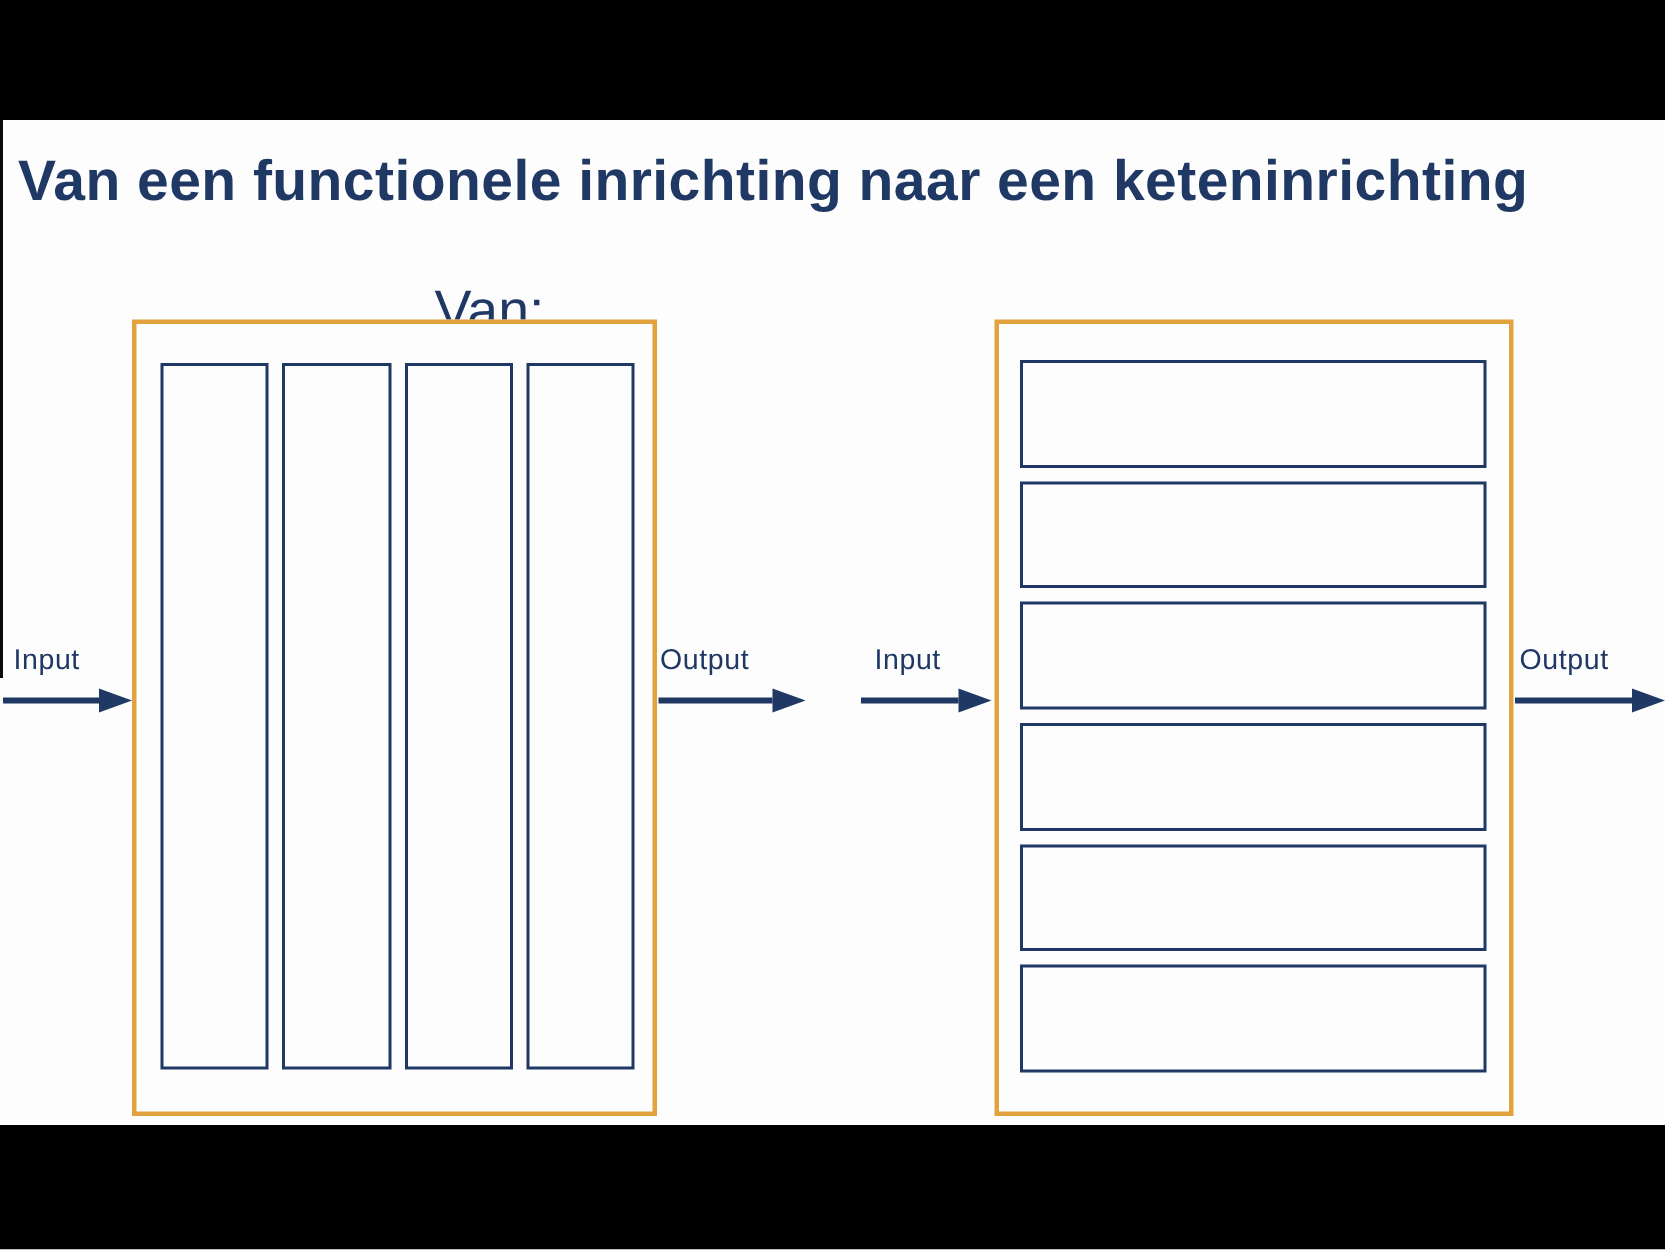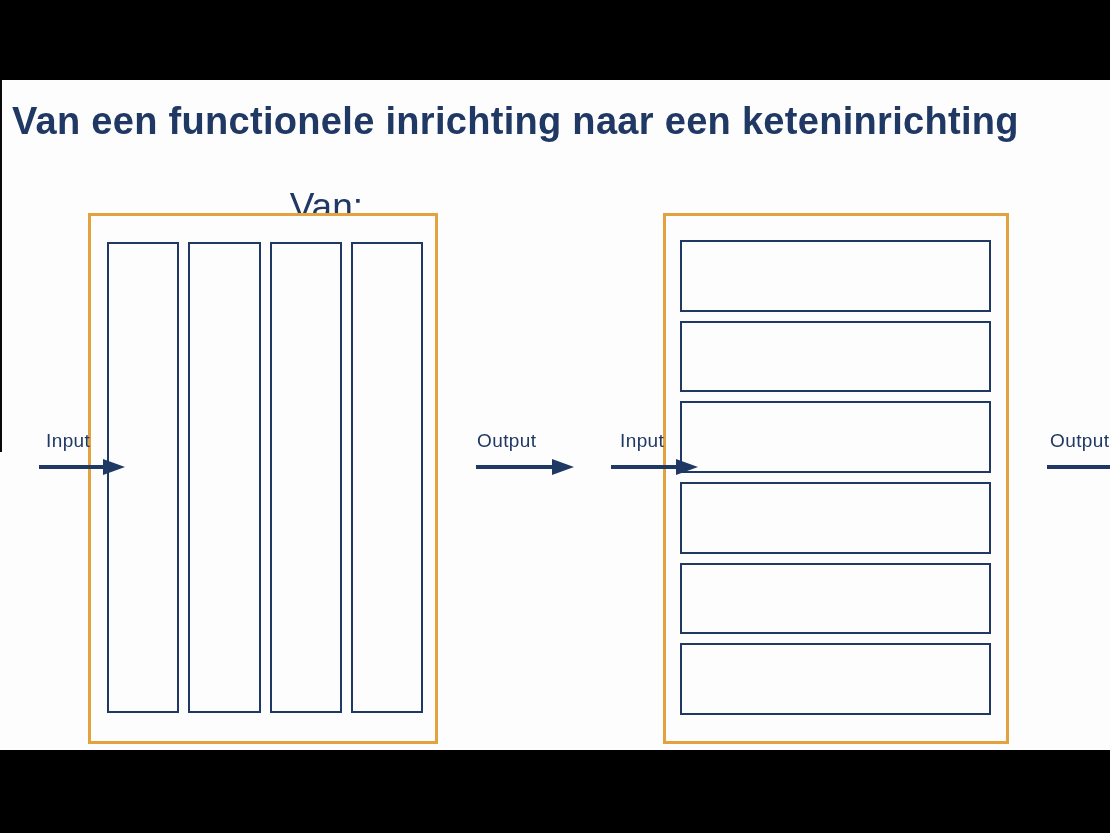--- a/index.html
+++ b/index.html
@@ -44,21 +44,21 @@
     position:absolute;display:flex;gap:9px;
   }
   .org-box.left .bars{left:16px;right:12px;top:26px;bottom:28px;flex-direction:row;}
   .org-box.right .bars{left:14px;right:15px;top:24px;bottom:26px;flex-direction:column;}
   .bars .bar{
     flex:1 1 0;
     border:2.5px solid var(--navy);
     box-sizing:border-box;
     background:var(--bg);
   }
-  .arrow-group{position:absolute;top:430px;margin-left:37px;}
+  .arrow-group{position:absolute;top:430px;}
   .arrow-label{
     font-size:19px;color:var(--navy);letter-spacing:.4px;
     margin-bottom:7px;font-weight:500;
   }
   .arrow{display:flex;align-items:center;height:16px;}
   .arrow .shaft{flex:1 1 auto;height:3.5px;background:var(--navy);}
   .arrow .head{
     width:0;height:0;flex:0 0 auto;
     border-top:8px solid transparent;
     border-bottom:8px solid transparent;

